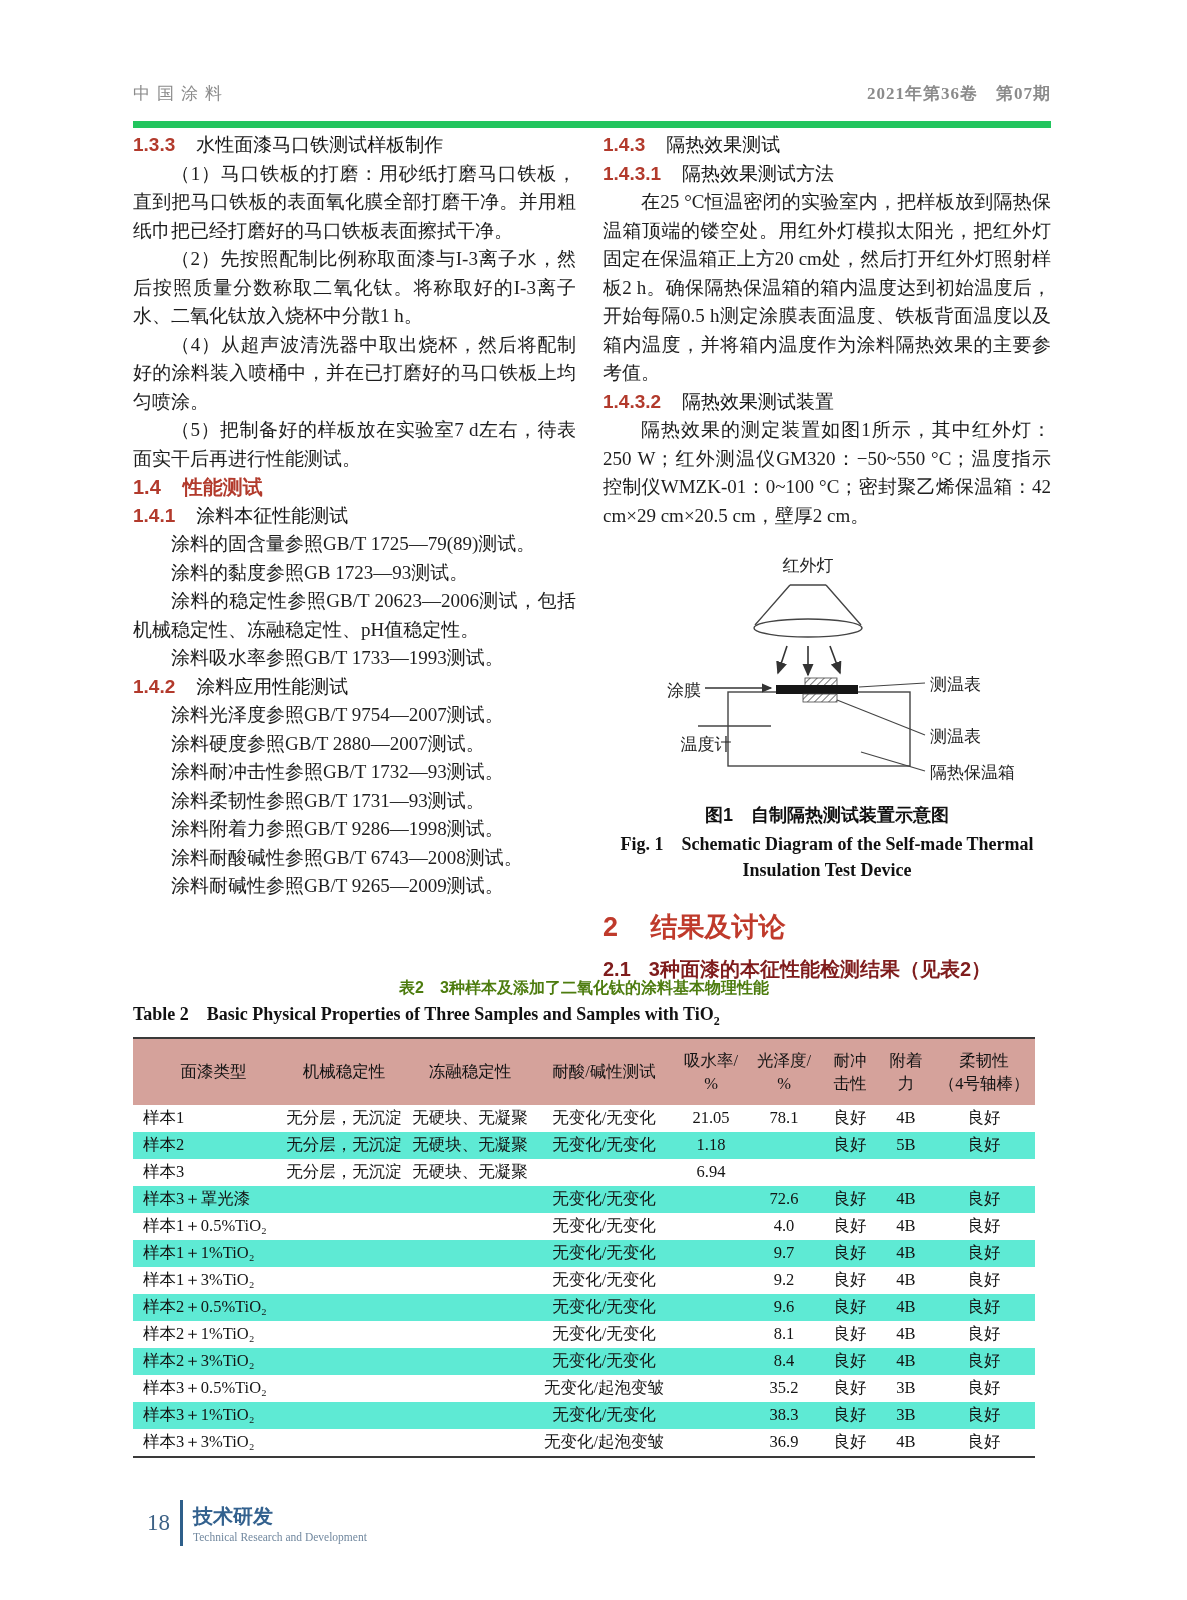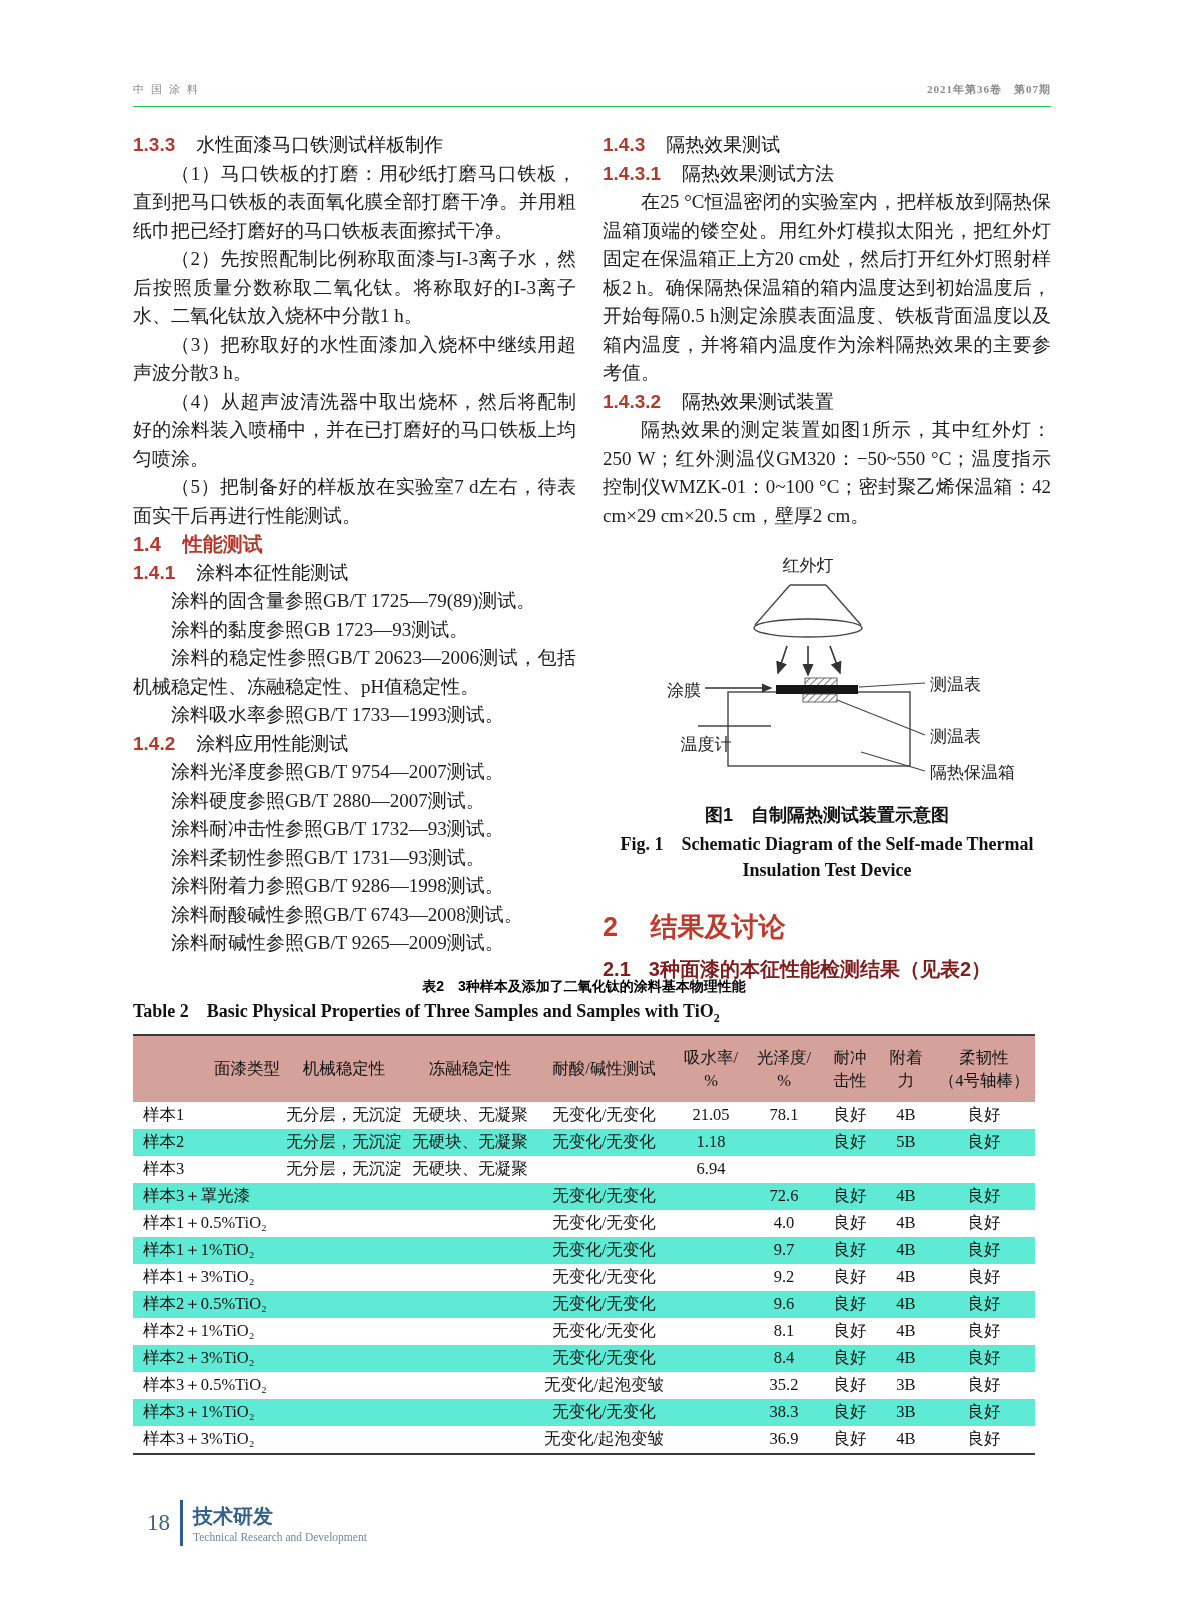--- a/index.html
+++ b/index.html
@@ -2,22 +2,22 @@
 <html><head>
 <meta charset="utf-8">
 <style>
   html,body{margin:0;padding:0;background:#ffffff;}
   body{width:1187px;height:1600px;position:relative;overflow:hidden;
        font-family:"Liberation Serif","DejaVu Serif",serif;color:#1d1d1d;}
 
   
   .pg-header{position:absolute;left:133px;top:82px;width:918px;
              display:flex;justify-content:space-between;align-items:flex-end;
-             padding-bottom:9px;border-bottom:1px solid #22c55e;
-             color:#8b8b8b;font-size:11px;}
+             padding-bottom:16px;border-bottom:7px solid #22c55e;
+             color:#8b8b8b;font-size:17px;}
   .pg-header .journal{letter-spacing:7px;}
   .pg-header .issue{letter-spacing:1px;font-weight:bold;}
 
   
   .cols{position:absolute;left:133px;top:131px;width:918px;display:flex;gap:27px;}
   .col{width:448px;font-size:19px;line-height:28.5px;text-align:justify;}
   .col p{margin:0;text-indent:2em;}
   .h3{margin:0;font-family:"Liberation Sans","DejaVu Sans",sans-serif;}
   .h3 .num{color:#b23a2c;font-weight:bold;}
   .h3 .ttl{color:#151515;margin-left:1.1em;}
@@ -32,29 +32,29 @@
 
   
   .figure-wrap{margin-top:8px;text-align:center;}
   .figure-svg text{font-size:17px;fill:#222;font-family:"Liberation Serif","DejaVu Serif",serif;}
   .figcap-zh{margin-top:4px;font-size:18px;font-weight:bold;text-align:center;
              font-family:"Liberation Sans","DejaVu Sans",sans-serif;color:#111;}
   .figcap-en{margin-top:2px;font-size:18px;line-height:26px;font-weight:bold;text-align:center;color:#111;}
 
   
   .tbl-block{position:absolute;left:133px;top:978px;width:902px;}
-  .tbl-title-zh{text-align:center;font-size:14px;font-weight:bold;
-                font-family:"Liberation Sans","DejaVu Sans",sans-serif;color:#000000;}
+  .tbl-title-zh{text-align:center;font-size:16px;font-weight:bold;
+                font-family:"Liberation Sans","DejaVu Sans",sans-serif;color:#4d7c0f;}
   .tbl-title-en{font-size:18px;font-weight:bold;margin-top:3px;color:#111;}
   .tbl-title-en .sub{font-size:12px;vertical-align:sub;}
   table.tbl{margin-top:8px;width:902px;border-collapse:collapse;table-layout:fixed;
             font-size:16.5px;border-top:2px solid #3a3a3a;border-bottom:2px solid #3a3a3a;}
   table.tbl th{background:#d5a29b;font-weight:normal;white-space:pre-line;
                height:62px;line-height:23px;padding:2px 1px;text-align:center;color:#141414;}
-  table.tbl th:first-child{text-align:right;padding-left:14px;}
+  table.tbl th:first-child{text-align:center;padding-left:14px;}
   table.tbl td{height:27px;padding:0 1px;text-align:center;color:#141414;}
   table.tbl td:first-child{text-align:left;padding-left:10px;}
   table.tbl tr.alt{background:#5eead4;}
 
   
   .pg-footer{position:absolute;left:147px;top:1500px;display:flex;align-items:center;}
   .pg-footer .pageno{font-size:23px;color:#3d6286;margin-right:10px;}
   .pg-footer .vbar{width:3px;height:46px;background:#2e5f8a;margin-right:10px;}
   .pg-footer .sec-zh{font-size:20px;font-weight:bold;color:#33618e;
                      font-family:"Liberation Sans","DejaVu Sans",sans-serif;line-height:24px;}
@@ -69,21 +69,20 @@
 </div>
 
 <div class="cols">
 
   <div class="col">
     <div class="h3">
       <span class="num">1.3.3</span><span class="ttl">水性面漆马口铁测试样板制作</span>
     </div>
     <p>（1）马口铁板的打磨：用砂纸打磨马口铁板，直到把马口铁板的表面氧化膜全部打磨干净。并用粗纸巾把已经打磨好的马口铁板表面擦拭干净。</p>
     <p>（2）先按照配制比例称取面漆与I-3离子水，然后按照质量分数称取二氧化钛。将称取好的I-3离子水、二氧化钛放入烧杯中分散1 h。</p>
-    <p>（3）把称取好的水性面漆加入烧杯中继续用超声波分散3 h。</p>
     <p>（4）从超声波清洗器中取出烧杯，然后将配制好的涂料装入喷桶中，并在已打磨好的马口铁板上均匀喷涂。</p>
     <p>（5）把制备好的样板放在实验室7 d左右，待表面实干后再进行性能测试。</p>
     <div class="h2" style="font-size:20px;">
       <span class="num">1.4</span><span class="ttl">性能测试</span>
     </div>
     <div class="h3">
       <span class="num">1.4.1</span><span class="ttl">涂料本征性能测试</span>
     </div>
     <p>涂料的固含量参照GB/T 1725—79(89)测试。</p>
     <p>涂料的黏度参照GB 1723—93测试。</p>

